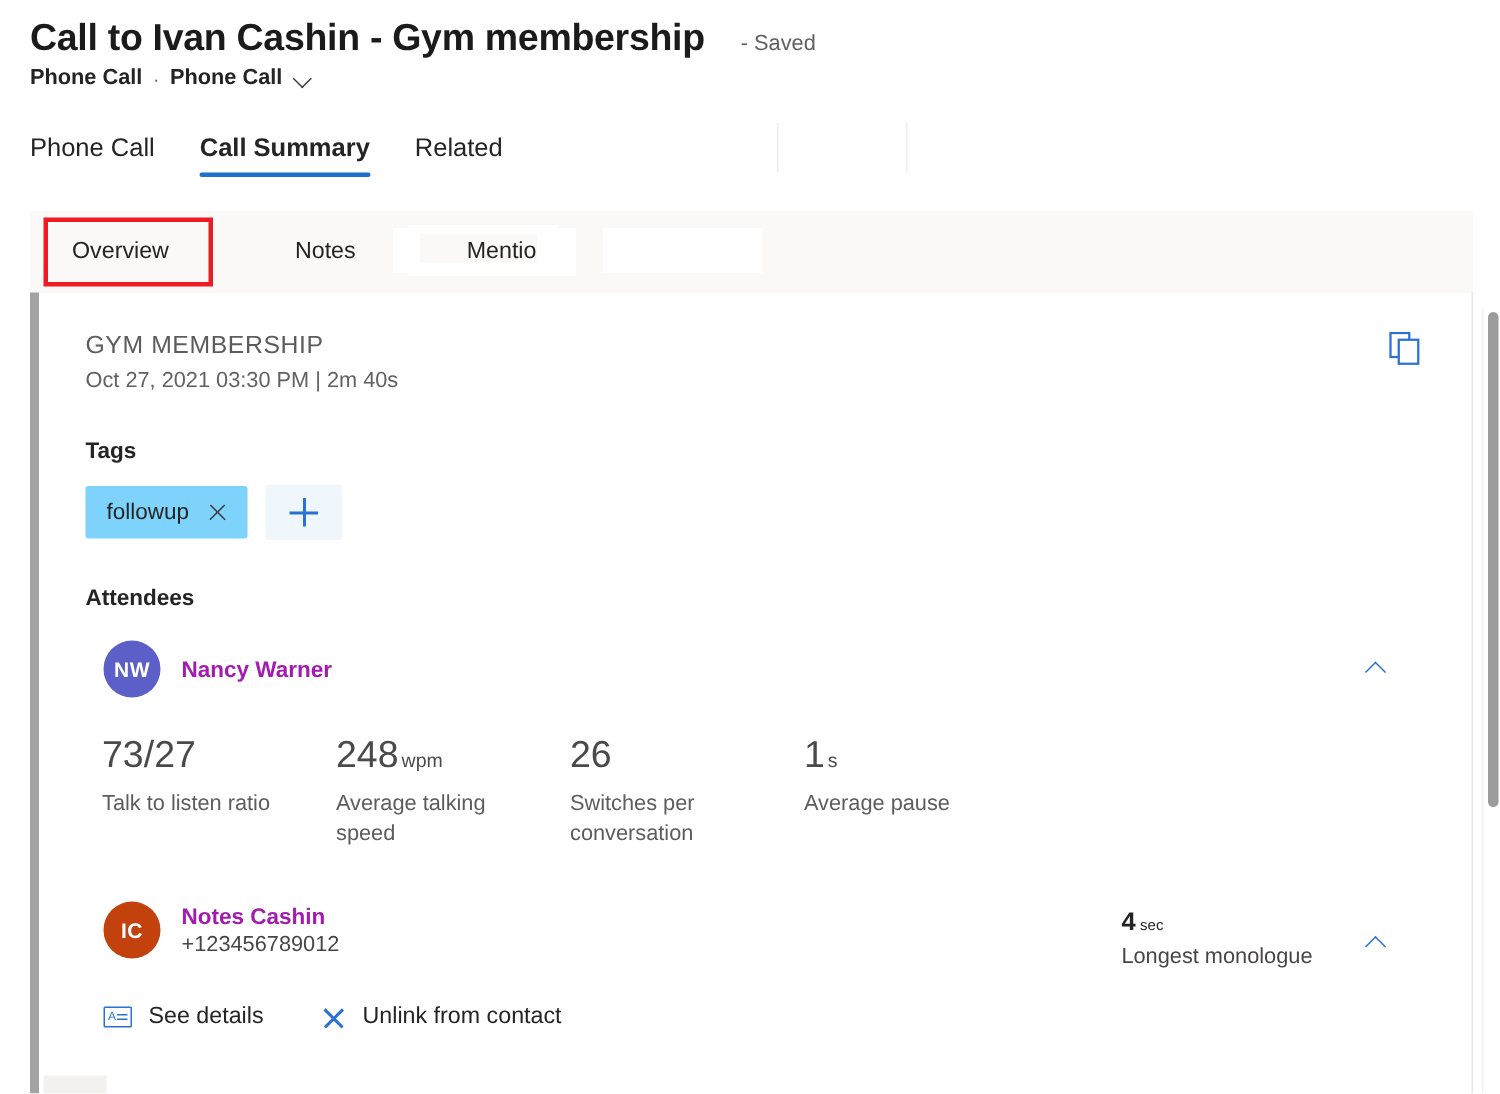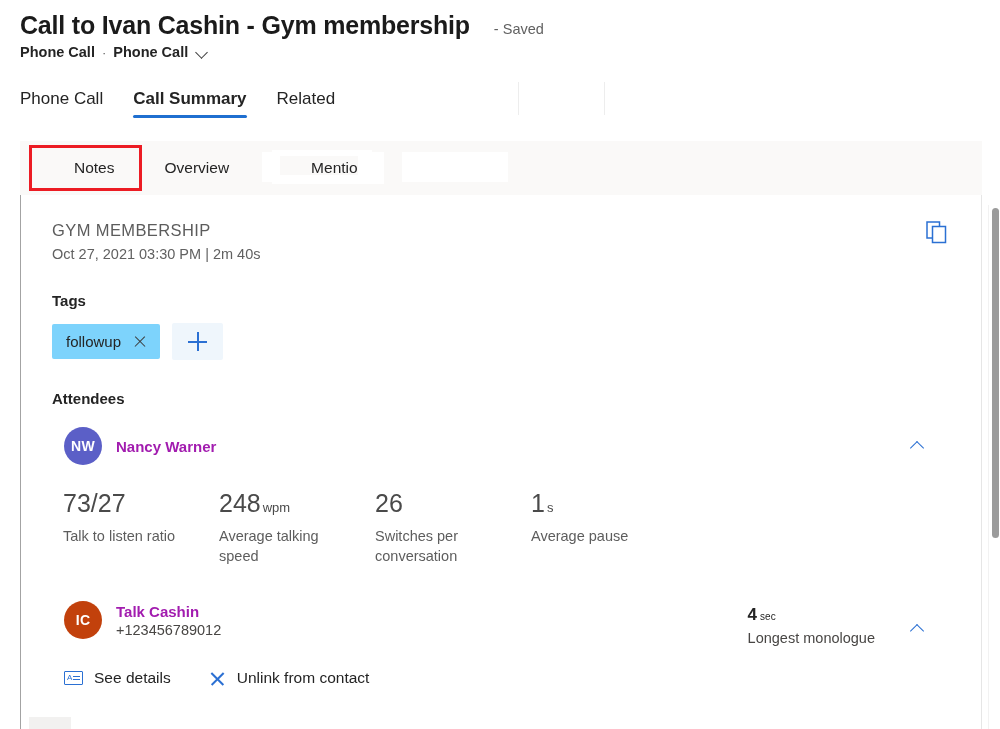--- a/index.html
+++ b/index.html
@@ -153,21 +153,21 @@
   }
 
   
   .content-card {
     position: absolute;
     left: 20px;
     right: 18px;
     top: 195px;
     bottom: 0;
     background: #ffffff;
-    border-left: 1px solid #a3a3a3;
+    border-left: 6px solid #a3a3a3;
     border-right: 1px solid #e6e6e6;
     overflow: hidden;
   }
   .card-inner { padding: 26px 30px 0 31px; position: relative; }
 
   .call-name {
     font-size: 16.5px;
     color: #5c5c5c;
     letter-spacing: 0.4px;
     font-weight: 400;
@@ -434,22 +434,22 @@
 
 <div class="main-tabs">
   <div class="main-tab inactive">Phone Call</div>
   <div class="main-tab active">Call Summary</div>
   <div class="main-tab inactive">Related</div>
   <div class="strip-sep" style="left:518px;"></div>
   <div class="strip-sep" style="left:604px;"></div>
 </div>
 
 <div class="inner-strip">
+  <div class="inner-tab first">Overview</div>
   <div class="inner-tab" style="margin-left:32px;">Notes</div>
-  <div class="inner-tab first">Overview</div>
   <div class="inner-tab" style="margin-left:30px;">Mentions</div>
 </div>
 
 <div class="redact" style="left:262px;top:152px;width:18px;height:30px;"></div>
 <div class="redact" style="left:358px;top:152px;width:26px;height:30px;"></div>
 <div class="redact" style="left:272px;top:175px;width:112px;height:9px;"></div>
 <div class="redact" style="left:272px;top:150px;width:100px;height:6px;"></div>
 <div class="redact" style="left:402px;top:152px;width:106px;height:30px;"></div>
 
 <div class="annot-box"></div>
@@ -508,21 +508,21 @@
           <div><span class="metric-value">1</span><span class="metric-unit">s</span></div>
           <div class="metric-label">Average pause</div>
         </div>
       </div>
     </div>
 
     <div class="attendee-block" style="margin-top:35px;">
       <div class="attendee-row">
         <div class="avatar" style="background:#c2410c;">IC</div>
         <div>
-          <div class="attendee-name">Talk Cashin</div>
+          <div class="attendee-name">Notes Cashin</div>
           <div class="attendee-sub">+123456789012</div>
         </div>
       </div>
 
       <div class="mono-stat">
         <div><span class="mono-value">4</span><span class="mono-unit">sec</span></div>
         <div class="mono-label">Longest monologue</div>
       </div>
 
       <div class="collapse-chev" style="top:12px;">

